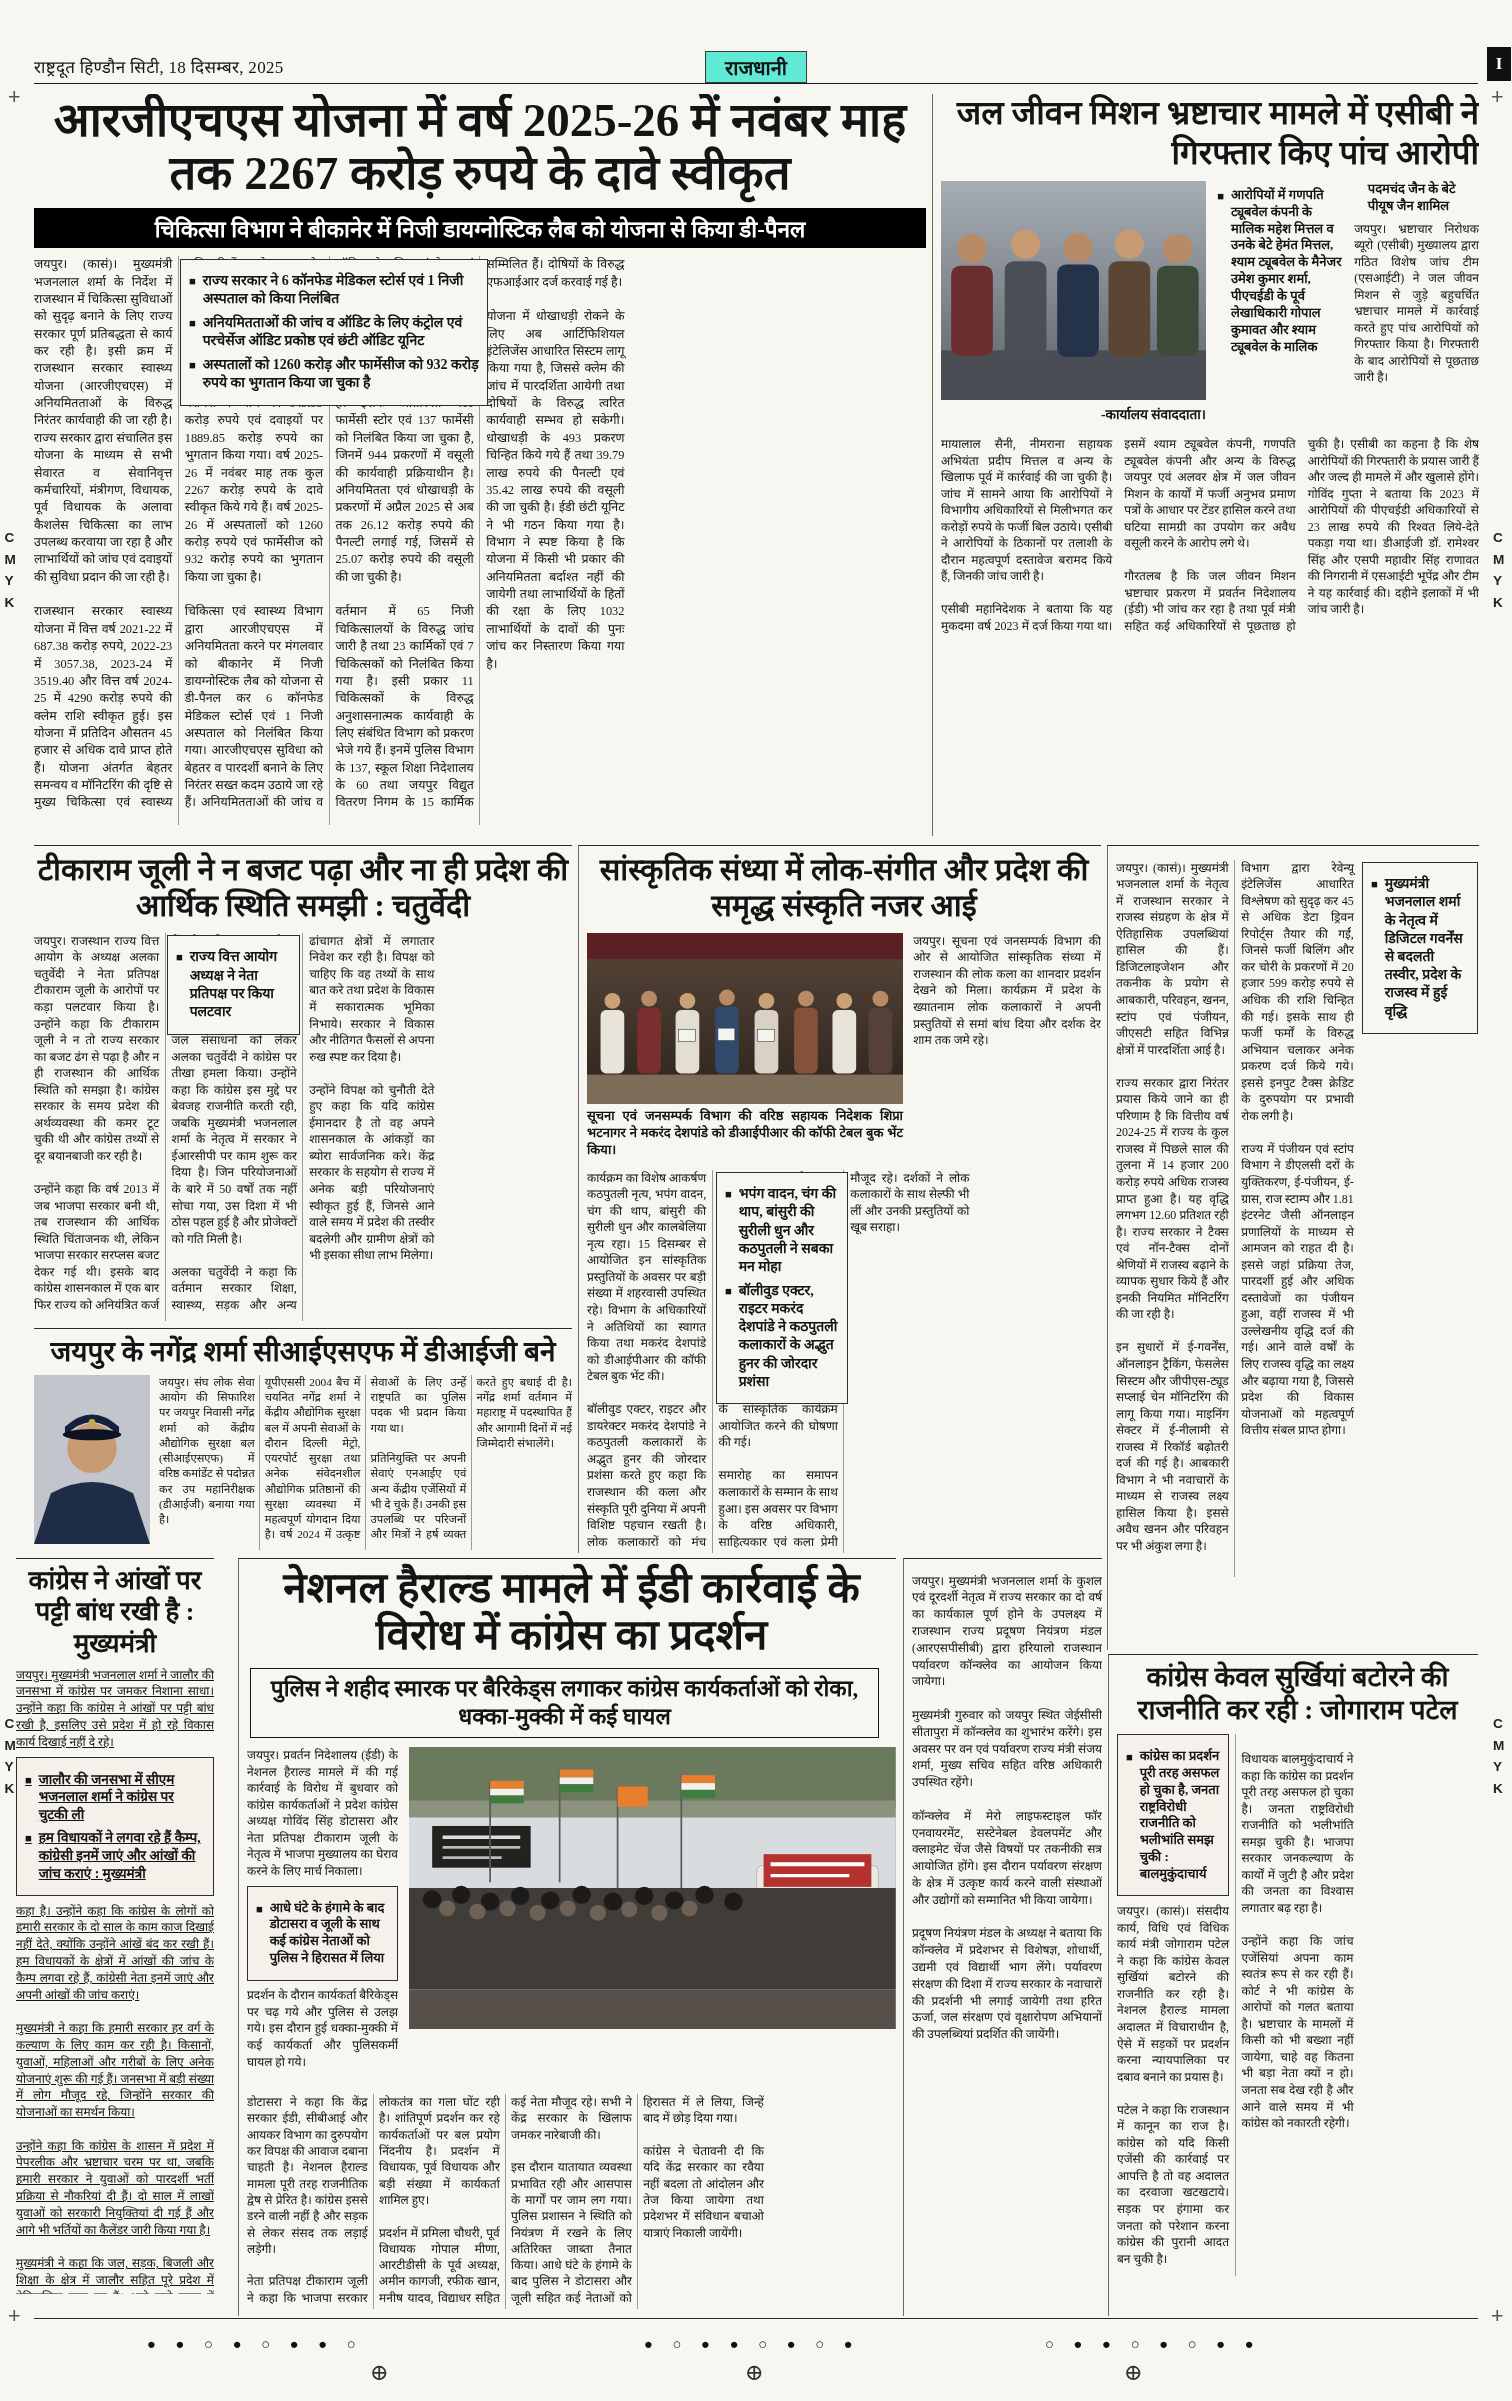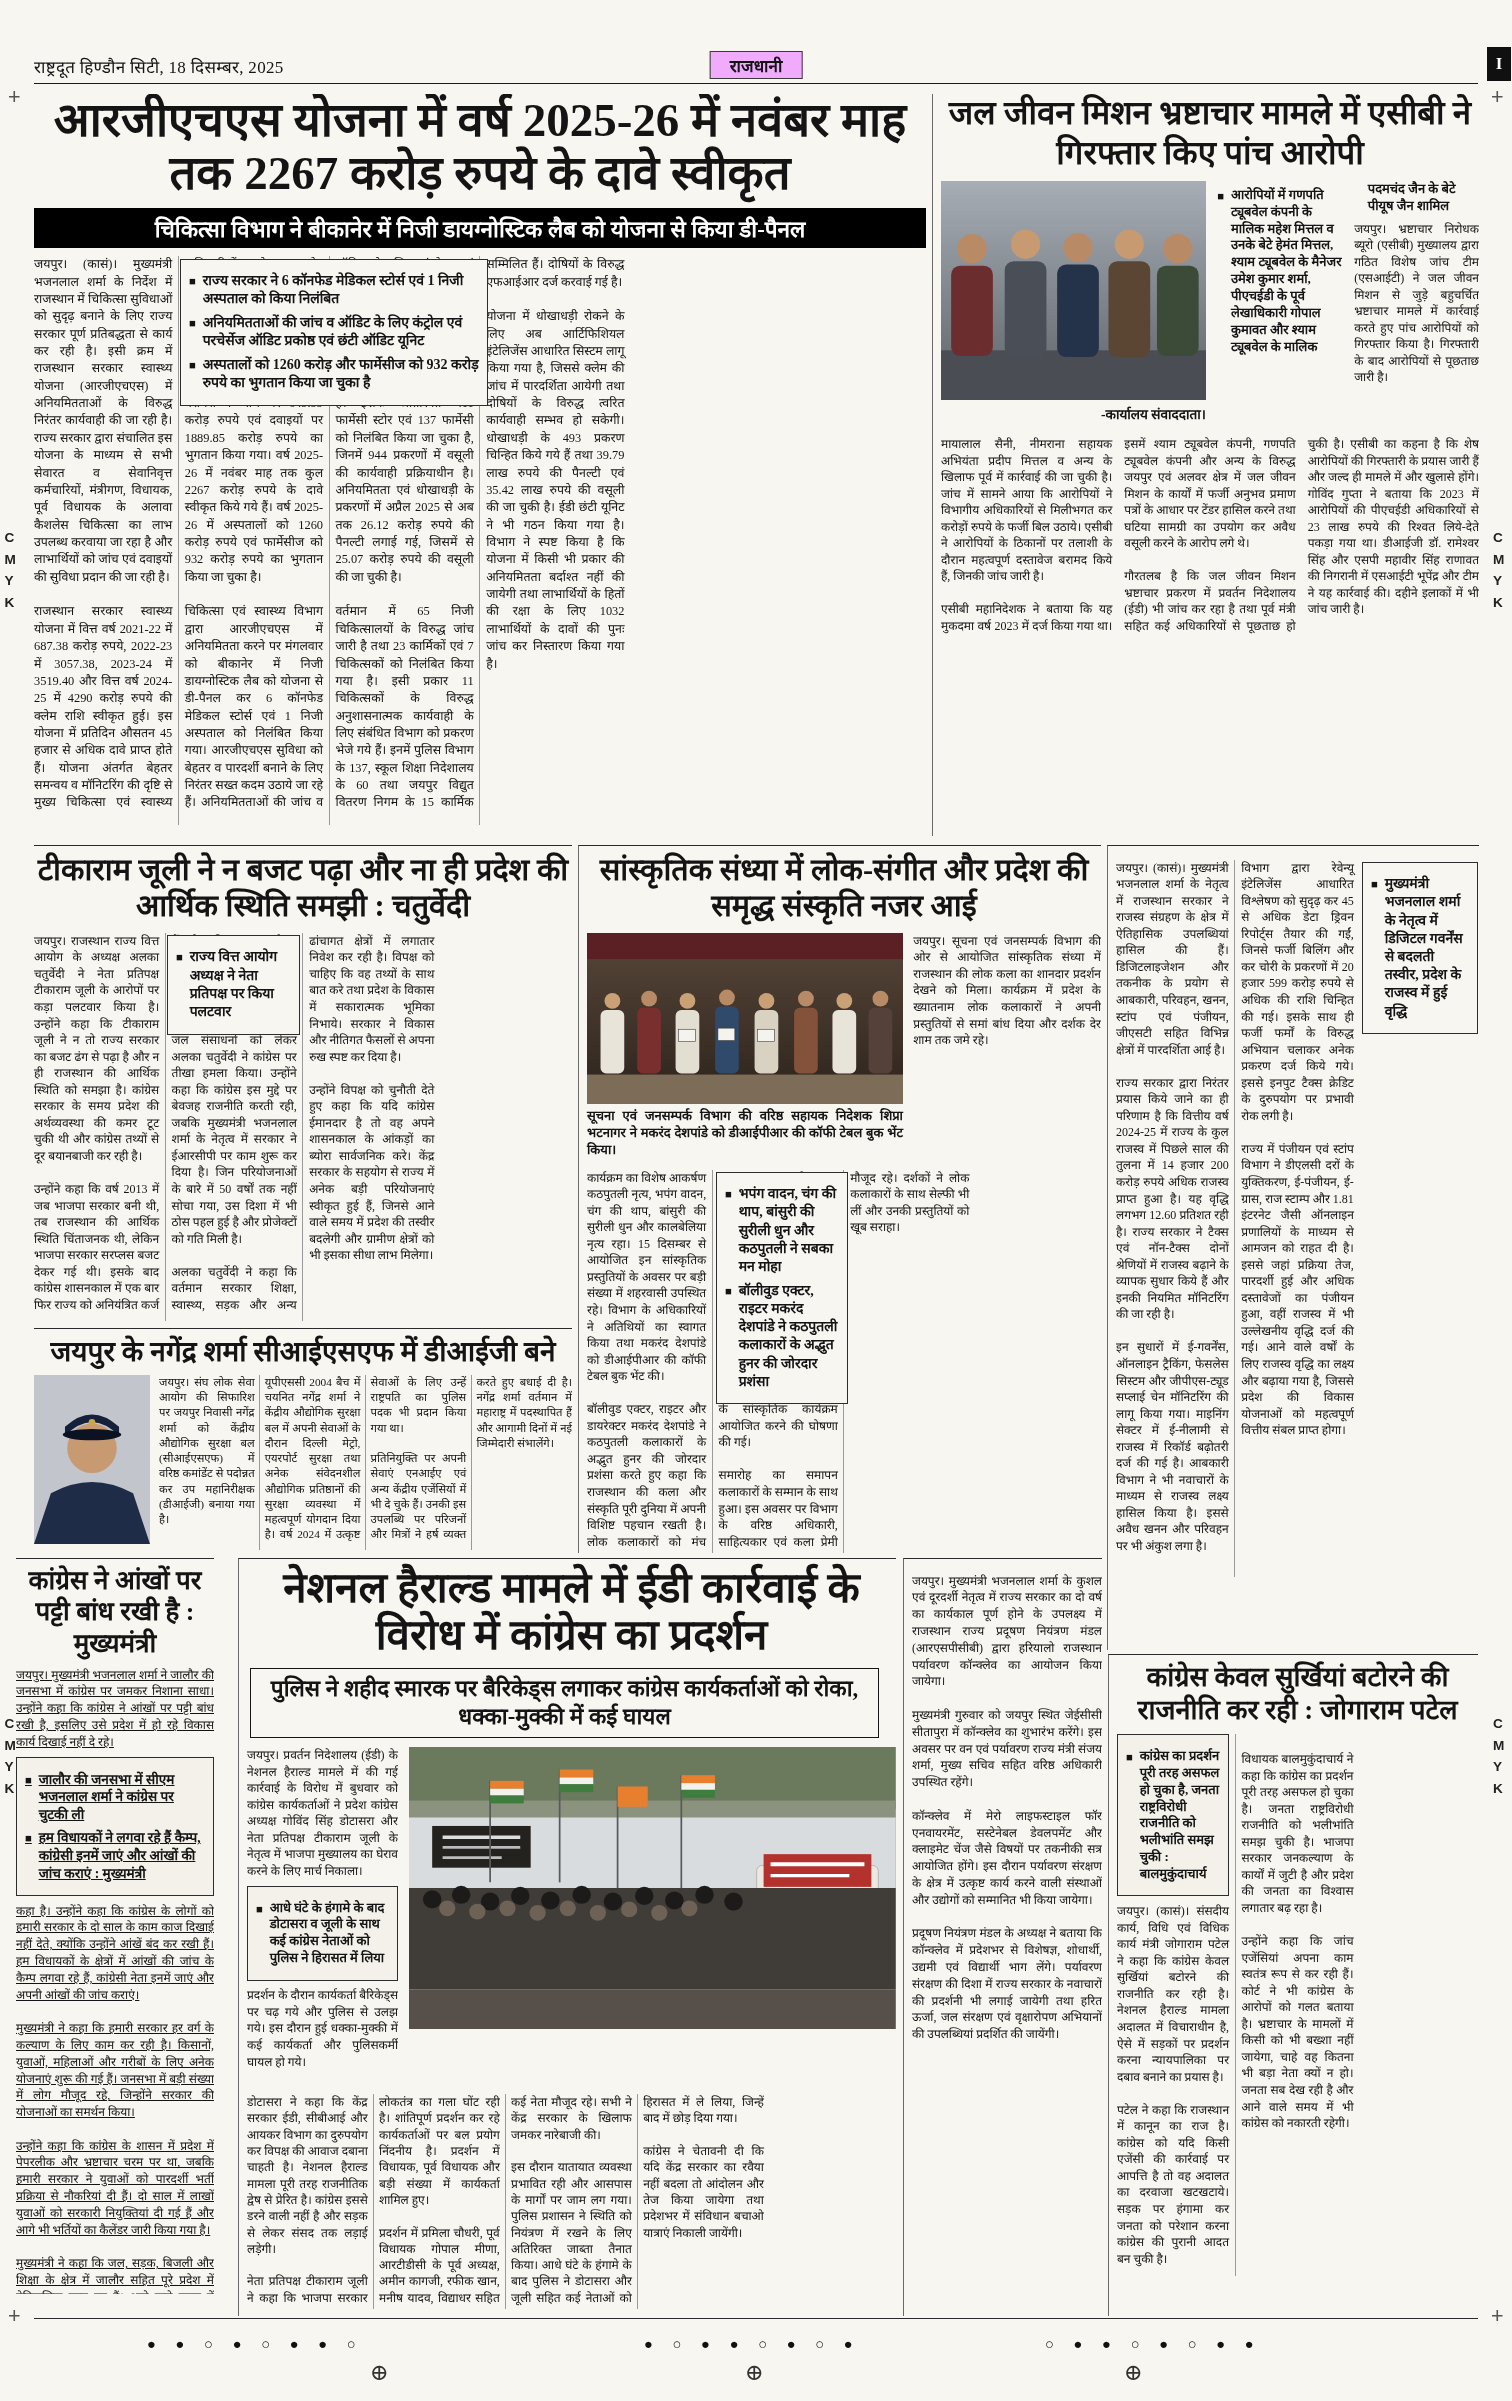--- a/index.html
+++ b/index.html
@@ -3,21 +3,21 @@
 <meta charset="utf-8">
 <style>
   html,body{margin:0;padding:0;background:#888;}
   .page{position:relative;width:1512px;height:2401px;background:#f8f6f1;color:#141414;
         font-family:"Liberation Serif","DejaVu Serif",serif;overflow:hidden;}
   
   .hdr{position:absolute;left:34px;top:50px;width:1444px;height:33px;
        border-bottom:1.1px solid #1b1b1b;display:flex;align-items:center;}
   .masthead{font-size:17px;letter-spacing:0.3px;}
   .section-box{position:absolute;left:50%;transform:translateX(-50%);top:1.1px;
-       border:1.1px solid #3a3a3a;background:#f0abfc;padding:1.7px 19px;font-weight:bold;font-size:17px;}
+       border:1.1px solid #3a3a3a;background:#5eead4;padding:1.7px 19px;font-weight:bold;font-size:20px;}
   .pagenum{position:absolute;left:1487px;top:47px;width:24px;height:34px;background:#101010;
        color:#fff;display:flex;align-items:center;justify-content:center;font-size:17px;font-weight:bold;}
   
   .art{position:absolute;box-sizing:border-box;overflow:hidden;}
   .bt{border-top:1.1px solid #2a2a2a;padding-top:5.6px;}
   .bl{border-left:0.6px solid #6a6a6a;padding-left:8px;}
   h1,h2,h3{margin:0;font-weight:bold;text-align:center;}
   .flow{white-space:pre-line;text-align:justify;}
   .cols{column-gap:12.4px;column-rule:0.6px solid #9a9a9a;column-fill:auto;overflow:hidden;}
   .bodywrap{position:relative;}
@@ -32,21 +32,21 @@
   .photo svg{display:block;width:100%;height:100%;}
   
   .a1{left:34px;top:94px;width:892px;height:742px;}
   .a1 h1{font-size:47px;line-height:1.12;}
   .a1 .kicker{margin-top:9px;background:#000000;color:#fff;font-weight:bold;font-size:22.6px;
        text-align:center;padding:4.5px 0;}
   .a1 .cols{margin-top:8px;column-count:6;font-size:12.4px;line-height:1.4;height:569px;}
   .o-a1{left:146px;top:2.3px;width:308px;}
   
   .a2{left:932px;top:94px;width:547px;height:742px;}
-  .a2 h2{font-size:33px;line-height:1.2;}
+  .a2 h2{font-size:33px;line-height:1.2;text-align:right;}
   .a2 .row{display:flex;gap:11.3px;margin-top:8px;}
   .a2 .photowrap{flex:0 0 265px;}
   .a2 .photo{width:265px;height:219px;}
   .a2 .cols2{flex:1;column-count:2;font-size:12px;line-height:1.38;height:248px;}
   .a2 .cols3{margin-top:6.8px;column-count:3;font-size:12px;line-height:1.38;height:390px;}
   .a2 .hl{font-size:13px;}
   
   .a3{left:34px;top:845px;width:538px;height:480px;}
   .a3 h2{font-size:30.5px;line-height:1.2;}
   .a3 .cols{margin-top:8px;column-count:4;font-size:12px;line-height:1.38;height:388px;}

